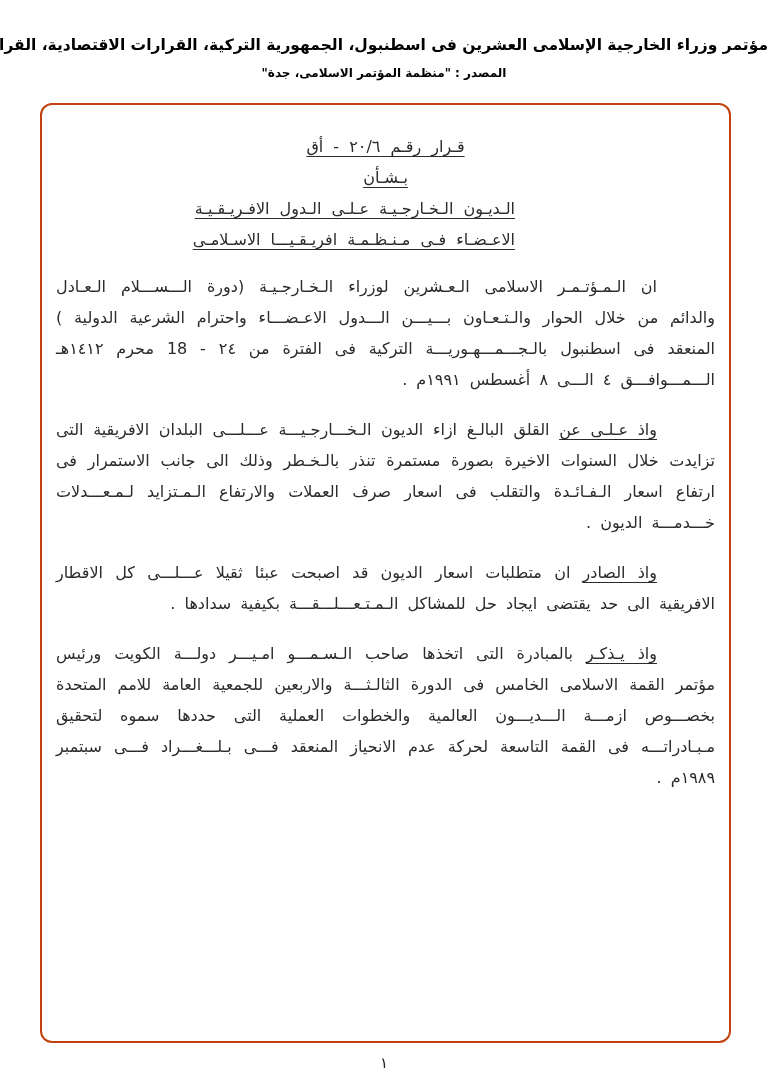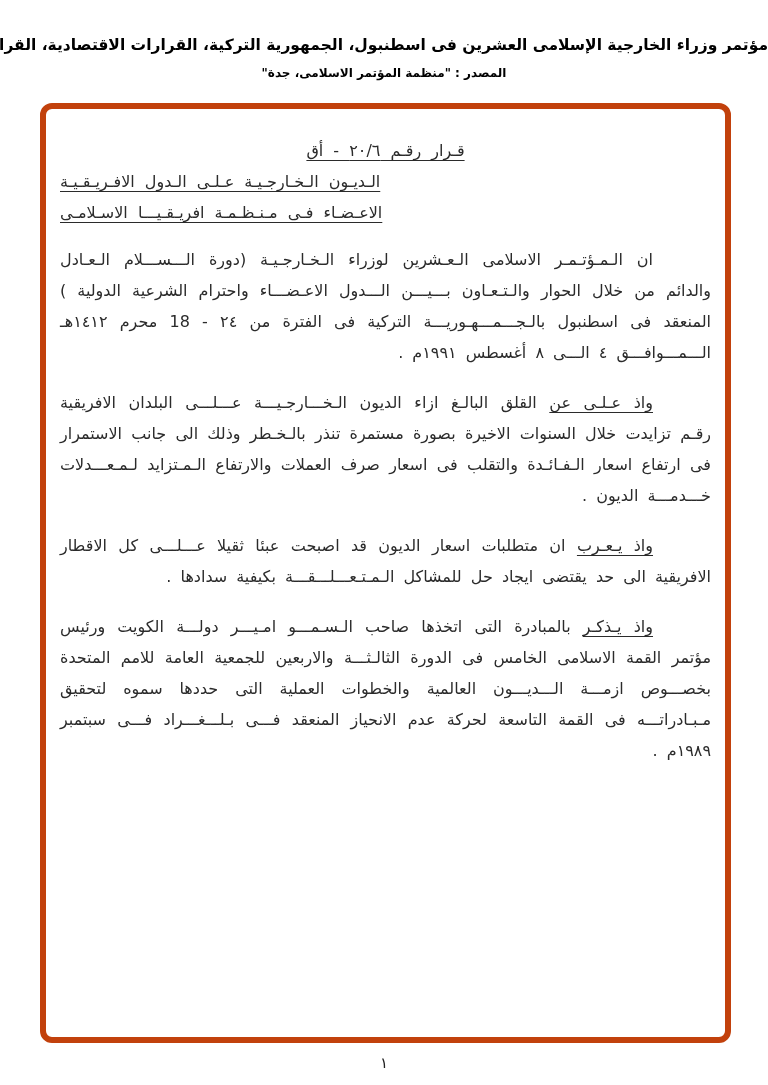--- a/index.html
+++ b/index.html
@@ -42,40 +42,40 @@
     color: #000000;
   }
   
   .doc-box {
     position: absolute;
     left: 40px;
     top: 103px;
     width: 691px;
     height: 940px;
     box-sizing: border-box;
-    border: 6px solid #c2410c;
+    border: 2px solid #c2410c;
     border-radius: 12px;
     background: #ffffff;
     padding: 26px 14px 0 14px;
     overflow: hidden;
   }
   .doc-text {
     color: #2b2b2b;
     font-size: 16px;
     line-height: 31px;
   }
   .title-line {
     text-decoration: underline;
     text-underline-offset: 4px;
     text-decoration-thickness: 1px;
     word-spacing: 5px;
     white-space: nowrap;
   }
   .t-center { text-align: center; }
-  .t-shift  { text-align: left; margin-right: 200px; }
+  .t-shift  { text-align: right; margin-right: 200px; }
   .title-block { margin-bottom: 16px; }
   .para {
     text-align: justify;
     text-align-last: right;
     text-indent: 58px;
     word-spacing: 4px;
     margin: 0 0 19px 0;
   }
   .lead {
     text-decoration: underline;
@@ -100,30 +100,31 @@
 
   <div class="hdr1">مؤتمر وزراء الخارجية الإسلامى العشرين فى اسطنبول، الجمهورية التركية، القرارات الاقتصادية، القرار الرقم ٢٠/٦-أق</div>
 
   <div class="hdr2">المصدر :  "منظمة المؤتمر الاسلامى، جدة"</div>
 
   <div class="doc-box">
     <div class="doc-text">
 
       <div class="title-block">
         <div class="title-line t-center">قـرار رقـم ٢٠/٦ - أق</div>
+        <div class="title-line t-center">بـشـأن</div>
         <div class="title-line t-shift">الـديـون الـخـارجـيـة عـلـى الـدول الافـريـقـيـة</div>
         <div class="title-line t-shift">الاعـضـاء فـى مـنـظـمـة افريـقـيـــا الاسـلامـى</div>
       </div>
 
       <p class="para"><span class="lead"></span><span>ان الـمـؤتـمـر الاسلامى الـعـشرين لوزراء الـخـارجـيـة (دورة الـــســـلام الـعـادل والدائم من خلال الحوار والـتـعـاون بـــيـــن الـــدول الاعـضـــاء واحترام الشرعية الدولية ) المنعقد فى اسطنبول بالـجـــمـــهـوريـــة التركية فى الفترة من ٢٤ - 18 محرم ١٤١٢هـ الـــمـــوافـــق ٤ الـــى ٨ أغسطس ١٩٩١م .</span></p>
 
 
-      <p class="para"><span class="lead">واذ عـلـى عن</span><span> القلق البالـغ ازاء الديون الـخـــارجـيـــة عـــلـــى البلدان الافريقية رقـم تزايدت خلال السنوات الاخيرة بصورة مستمرة تنذر بالـخـطر وذلك الى جانب الاستمرار فى ارتفاع اسعار الـفـائـدة والتقلب فى اسعار صرف العملات والارتفاع الـمـتزايد لـمـعـــدلات خـــدمـــة الديون .</span></p>
+      <p class="para"><span class="lead">واذ عـلـى عن</span><span> القلق البالـغ ازاء الديون الـخـــارجـيـــة عـــلـــى البلدان الافريقية التى تزايدت خلال السنوات الاخيرة بصورة مستمرة تنذر بالـخـطر وذلك الى جانب الاستمرار فى ارتفاع اسعار الـفـائـدة والتقلب فى اسعار صرف العملات والارتفاع الـمـتزايد لـمـعـــدلات خـــدمـــة الديون .</span></p>
 
-      <p class="para"><span class="lead">واذ يـعـرب</span><span> ان متطلبات اسعار الديون قد اصبحت عبئا ثقيلا عـــلـــى كل الاقطار الافريقية الى حد يقتضى ايجاد حل للمشاكل الـمـتـعـــلـــقـــة بكيفية سدادها .</span></p>
+      <p class="para"><span class="lead">واذ الصادر</span><span> ان متطلبات اسعار الديون قد اصبحت عبئا ثقيلا عـــلـــى كل الاقطار الافريقية الى حد يقتضى ايجاد حل للمشاكل الـمـتـعـــلـــقـــة بكيفية سدادها .</span></p>
 
       <p class="para"><span class="lead">واذ يـذكـر</span><span> بالمبادرة التى اتخذها صاحب الـسـمـــو امـيـــر دولـــة الكويت ورئيس مؤتمر القمة الاسلامى الخامس فى الدورة الثالـثـــة والاربعين للجمعية العامة للامم المتحدة بخصـــوص ازمـــة الـــديـــون العالمية والخطوات العملية التى حددها سموه لتحقيق مـبـادراتـــه فى القمة التاسعة لحركة عدم الانحياز المنعقد فـــى بـلـــغـــراد فـــى سبتمبر ١٩٨٩م .</span></p>
 
     </div>
   </div>
 
   <div class="page-num">١</div>
 
 </div>
 

